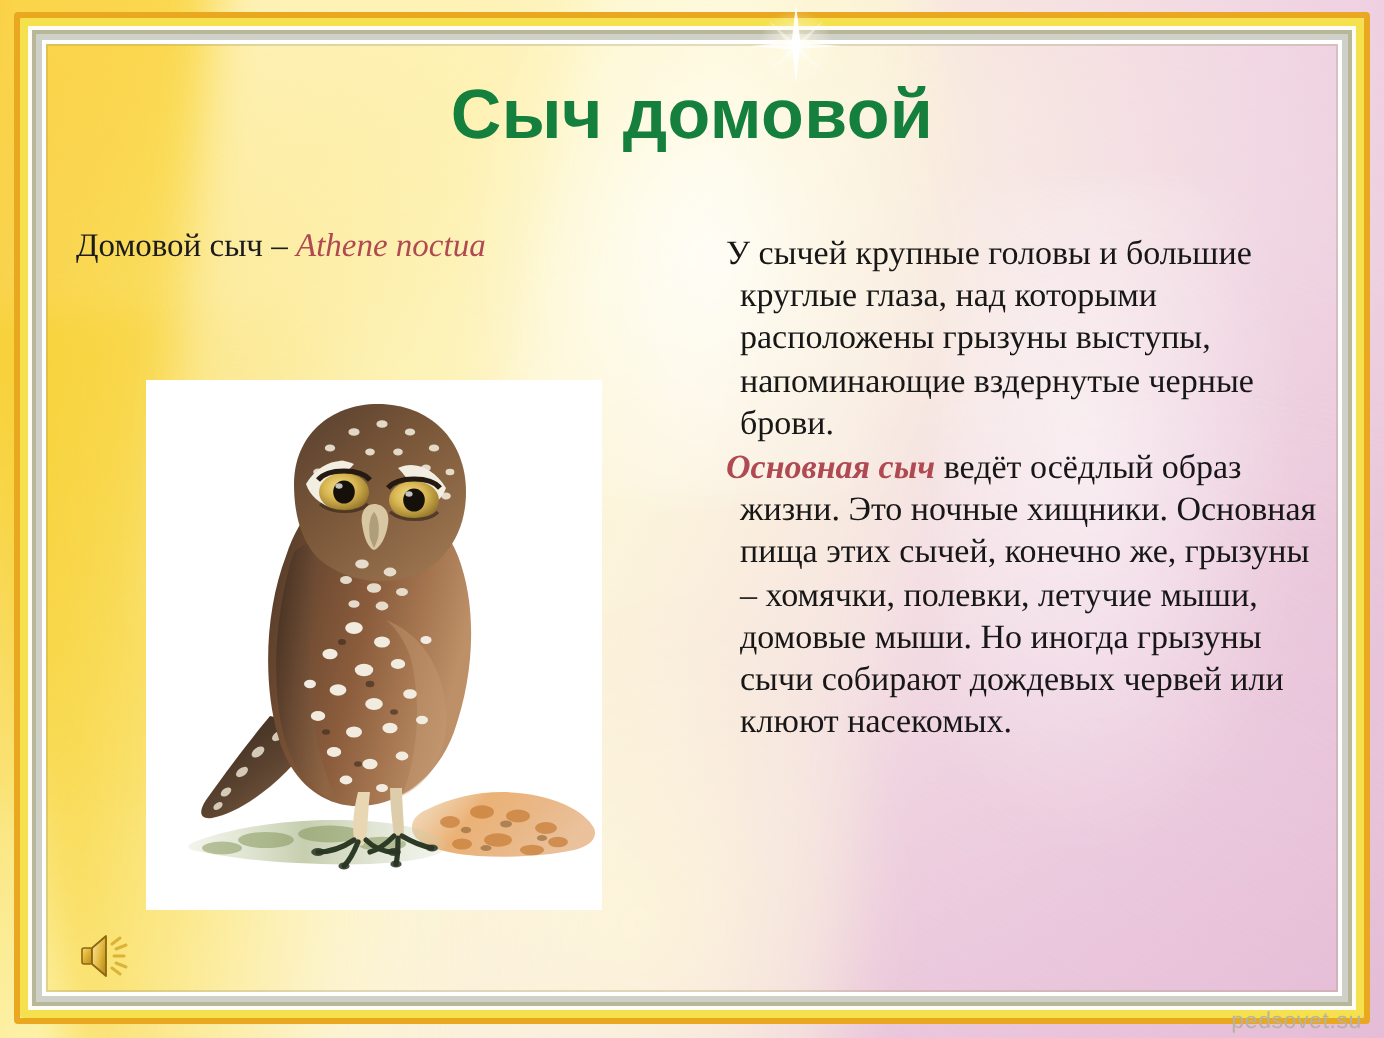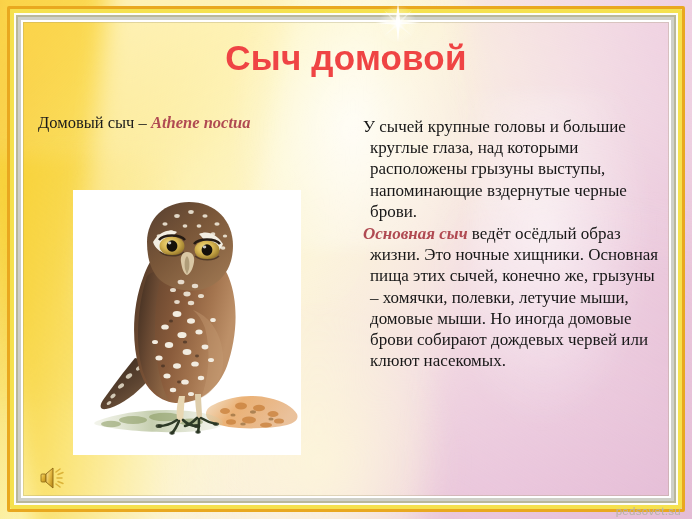--- a/index.html
+++ b/index.html
@@ -162,37 +162,37 @@
   #title {
     position: absolute;
     left: 0; right: 0;
     top: 38px;
     text-align: center;
     font-family: "Liberation Sans", sans-serif;
     font-weight: bold;
     font-size: 35px;
     line-height: 40px;
     letter-spacing: .2px;
-    color: #ef4444;
+    color: #15803d;
   }
 
   
   #left-col {
     position: absolute;
     left: 38px; top: 112px;
     width: 300px;
   }
   #caption {
     font-size: 16.5px;
     line-height: 21px;
     color: #1b1b1b;
     white-space: nowrap;
   }
   #caption .latin {
-    font-weight: bold;
+    font-weight: normal;
     font-style: italic;
     color: #b04a52;
     text-align: right;
   }
 
   
   #owl-figure {
     position: absolute;
     left: 73px; top: 190px;
     width: 228px; height: 265px;
@@ -273,21 +273,21 @@
     <path d="M31 0 L33.2 19 L31 40 L28.8 19 Z" fill="#ffffff" opacity=".92"></path>
     <path d="M8 21 L28 19.2 L54 21 L28 22.8 Z" fill="#ffffff" opacity=".80"></path>
     <path d="M17 8 L30 19 L45 34 L30 23 Z" fill="#ffffff" opacity=".42"></path>
     <path d="M45 8 L32 19 L17 34 L32 23 Z" fill="#ffffff" opacity=".42"></path>
   </svg>
 
   <div id="title">Сыч домовой</div>
 
   <div id="left-col">
     <div id="caption">
-      <span>Домовый сыч – </span><span class="latin">Athene noctua</span>
+      <span>Домовой сыч – </span><span class="latin">Athene noctua</span>
     </div>
   </div>
 
   <div id="owl-figure">
     <svg width="228" height="265" viewBox="0 0 228 265">
       <defs>
         <linearGradient id="bodyG" x1="0" y1="0" x2="1" y2="0.4">
           <stop offset="0%" stop-color="#4a3526"></stop>
           <stop offset="28%" stop-color="#6e4a31"></stop>
           <stop offset="55%" stop-color="#8a5c3c"></stop>
@@ -473,21 +473,21 @@
         <ellipse cx="124" cy="236" rx="3.4" ry="2"></ellipse>
         <ellipse cx="143" cy="234" rx="3" ry="1.8"></ellipse>
         <ellipse cx="99" cy="243" rx="2.8" ry="1.8"></ellipse>
         <ellipse cx="125" cy="242" rx="2.8" ry="1.8"></ellipse>
       </g>
     </svg>
   </div>
 
   <div id="right-col">
     <p>У сычей крупные головы и большие круглые глаза, над которыми расположены грызуны выступы, напоминающие вздернутые черные брови.</p>
-    <p><span class="lead">Основная сыч</span><span> ведёт осёдлый образ жизни. Это ночные хищники. Основная пища этих сычей, конечно же, грызуны – хомячки, полевки, летучие мыши, домовые мыши. Но иногда домовые брови собирают дождевых червей или клюют насекомых.</span></p>
+    <p><span class="lead">Основная сыч</span><span> ведёт осёдлый образ жизни. Это ночные хищники. Основная пища этих сычей, конечно же, грызуны – хомячки, полевки, летучие мыши, домовые мыши. Но иногда грызуны сычи собирают дождевых червей или клюют насекомых.</span></p>
   </div>
 
   <svg id="speaker" viewBox="0 0 32 30">
     <defs>
       <linearGradient id="spkBody" x1="0" y1="0" x2="1" y2="1">
         <stop offset="0%" stop-color="#f6dc7a"></stop>
         <stop offset="45%" stop-color="#e0b336"></stop>
         <stop offset="100%" stop-color="#b98a1c"></stop>
       </linearGradient>
       <linearGradient id="spkCone" x1="0" y1="0" x2="1" y2="0.6">

